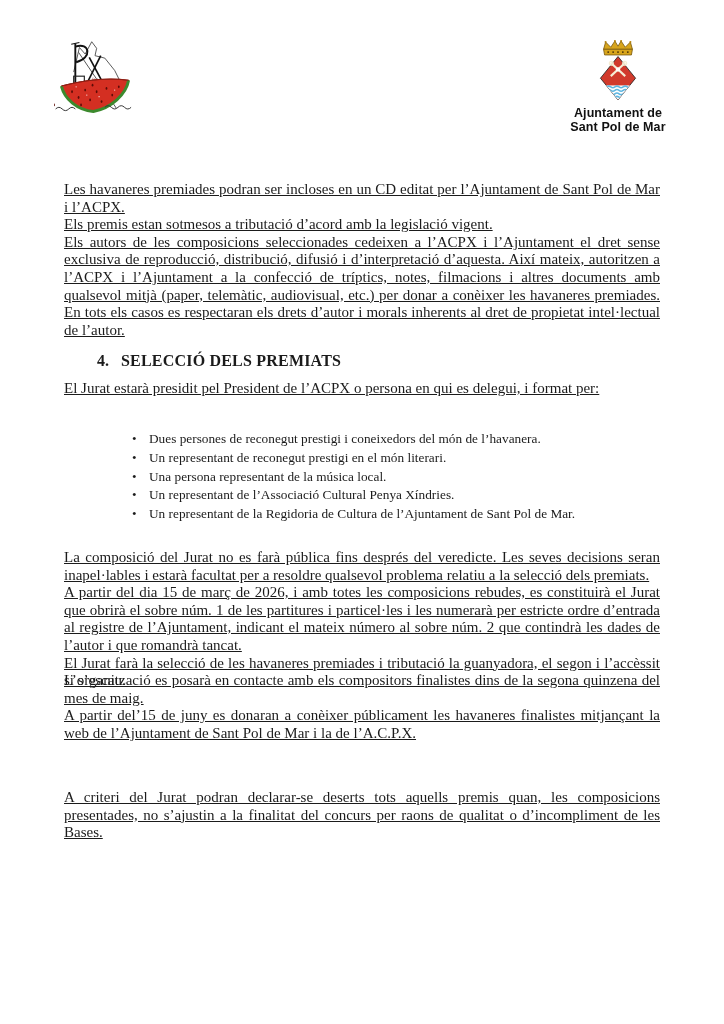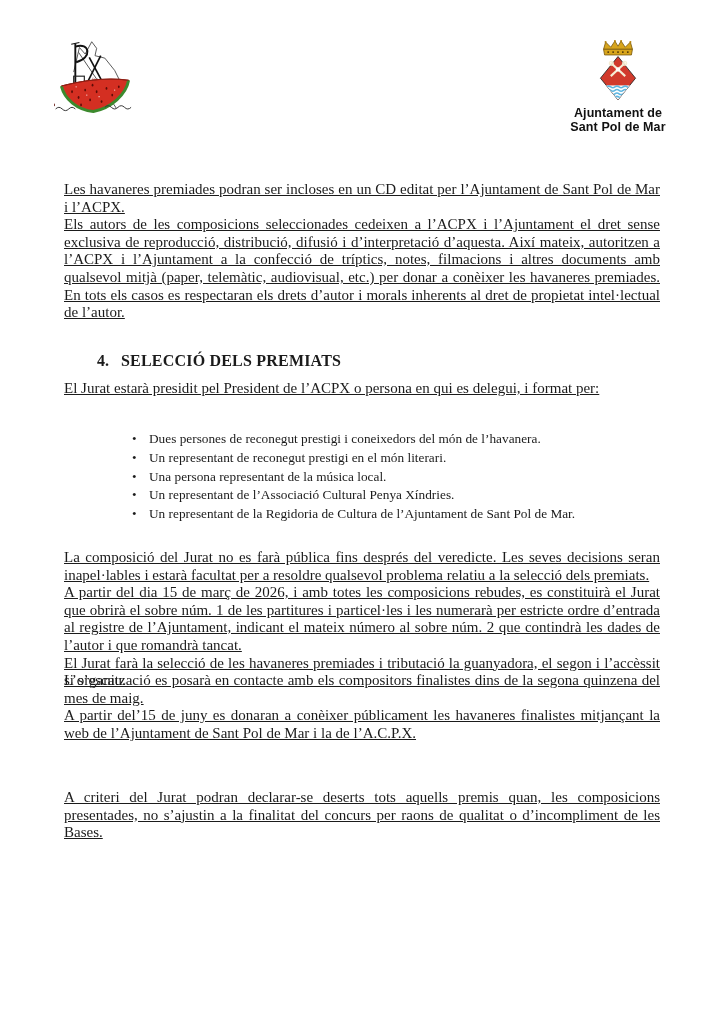--- a/index.html
+++ b/index.html
@@ -150,20 +150,21 @@
           <circle cx="23" cy="28.5" r="2.1" fill="#ffffff"></circle>
         </g>
       </g>
     </svg>
     <div class="town-name">Ajuntament de</div>
     <div class="town-name">Sant Pol de Mar</div>
   </div>
 
   <div class="text-block" style="top:181px;">
     <p>Les  havaneres premiades podran ser incloses en un CD editat per l’Ajuntament de Sant Pol de Mar i l’ACPX.</p>
+    <p>Els premis estan sotmesos a tributació d’acord amb la legislació vigent.</p>
     <p>Els autors de les composicions seleccionades cedeixen a l’ACPX i l’Ajuntament el dret sense exclusiva de reproducció, distribució, difusió i d’interpretació d’aquesta. Així mateix, autoritzen a l’ACPX i l’Ajuntament a la confecció de tríptics, notes, filmacions i altres documents amb qualsevol mitjà (paper, telemàtic, audiovisual, etc.) per donar a conèixer les havaneres  premiades. En tots els casos es respectaran els drets d’autor i morals inherents al dret de propietat intel·lectual de l’autor.</p>
   </div>
 
   <div class="heading-block" style="top:352px;">
     <span class="heading-num">4.</span><span class="heading-title">SELECCIÓ DELS PREMIATS</span>
   </div>
 
   <div class="text-block" style="top:380px;">
     <p>El Jurat estarà presidit pel President de l’ACPX o persona en qui es delegui, i format per:</p>
   </div>

